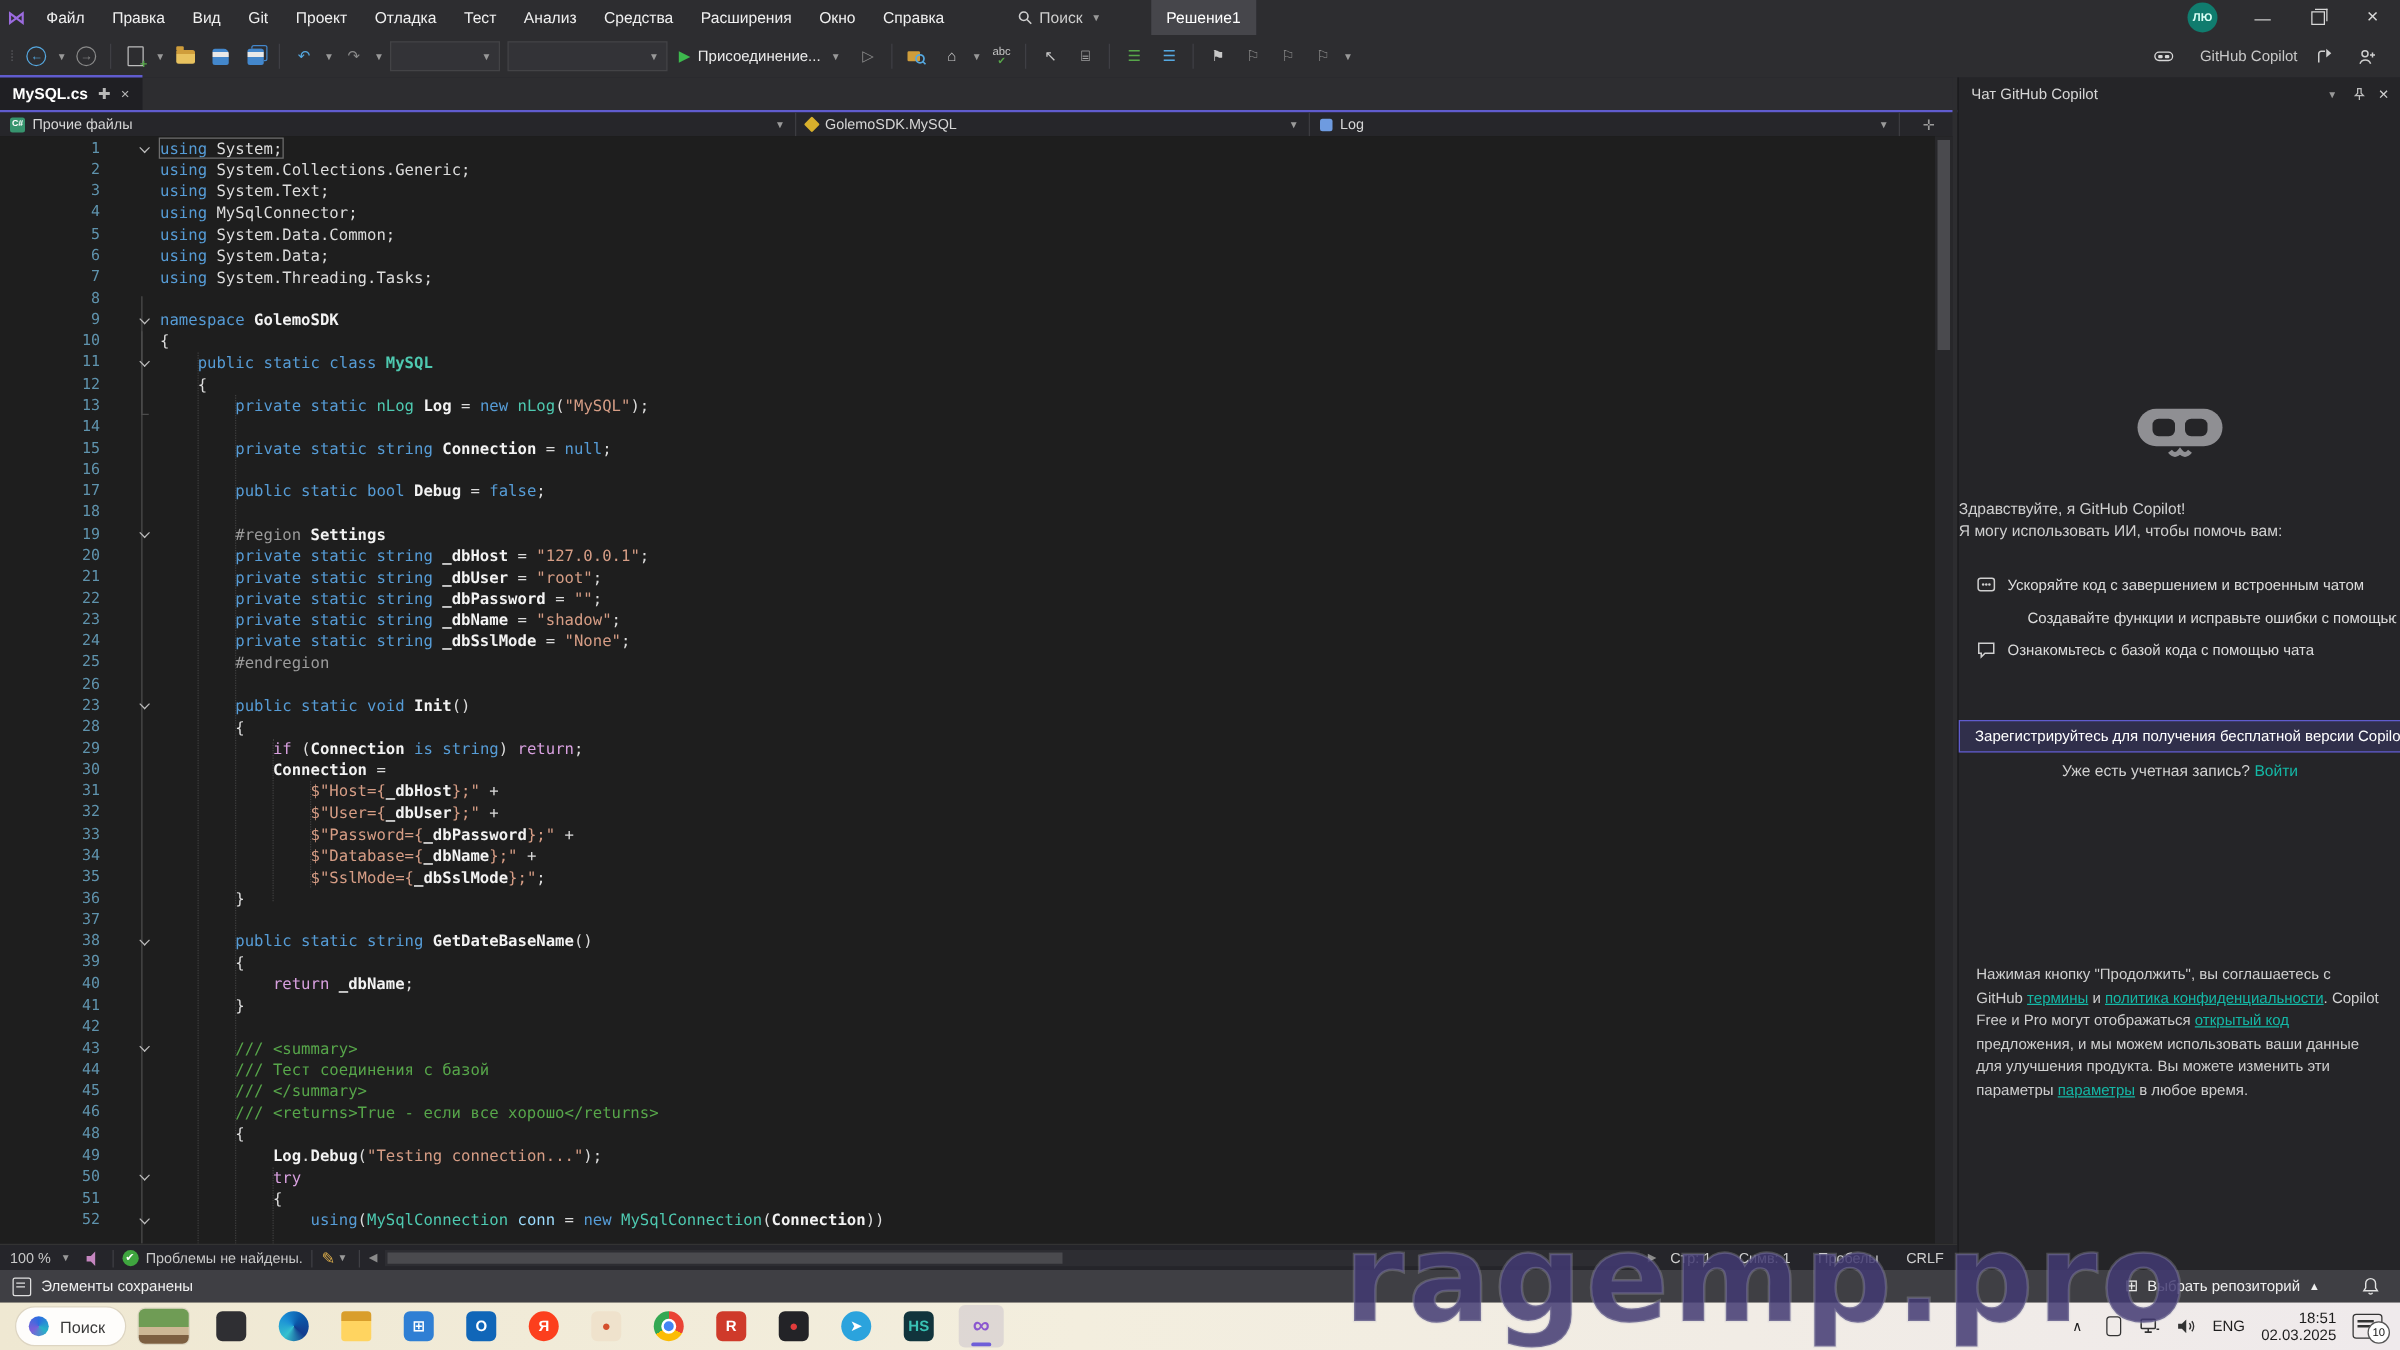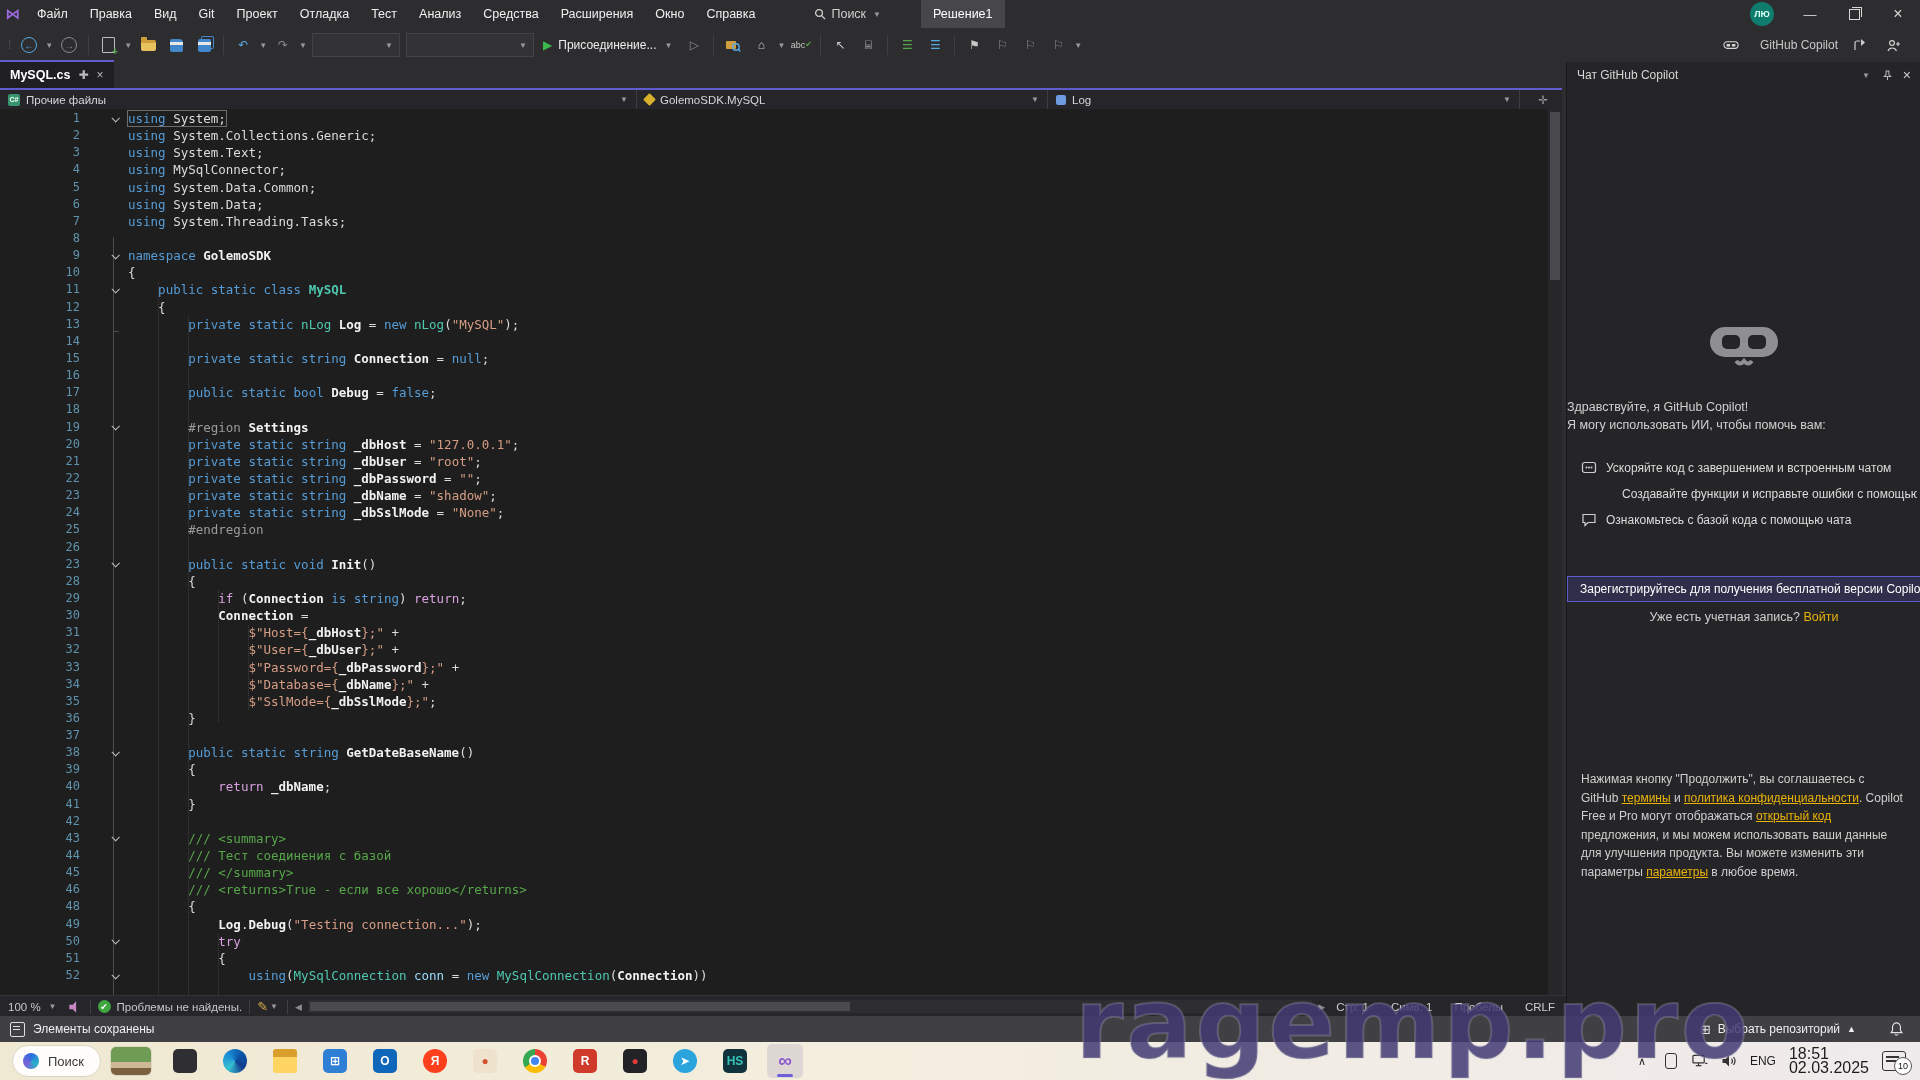--- a/index.html
+++ b/index.html
@@ -91,34 +91,34 @@
   .tb-underline{position:absolute;bottom:1px;left:10px;width:16px;height:3px;border-radius:2px;background:#6f5fd8;}
   .tb-ic{width:24px;height:24px;display:flex;align-items:center;justify-content:center;font-size:12px;font-weight:bold;position:relative;border-radius:5px;}
   .shape-circle{border-radius:50%!important;}
   .icon-edge{background:conic-gradient(from 220deg,#35c1cf,#1b8fd6,#0a57a8,#123c8e,#35c1cf)!important;}
   .icon-chrome{background:conic-gradient(#ea4335 0 33%,#fbbc05 0 66%,#34a853 0)!important;}
   .icon-chrome:after{content:"";position:absolute;inset:6px;background:#4285f4;border:2px solid #fff;border-radius:50%;}
   .icon-folder{background:linear-gradient(180deg,#d99e2b 0 34%,#ffd460 34%)!important;border-radius:3px!important;}
   .icon-vs{font-size:19px;font-weight:bold;}
   #tray{margin-left:auto;display:flex;align-items:center;gap:13px;padding-right:14px;font-size:12px;color:#1d1d1d;}
   .tray-ic{width:16px;height:16px;display:flex;align-items:center;justify-content:center;}
-  #clock{text-align:left;font-size:16px;line-height:14px;}
+  #clock{text-align:right;font-size:12px;line-height:14px;}
   #notif{position:relative;width:22px;height:18px;border:1px solid #333;border-radius:3px;}
   #notif:before{content:"";position:absolute;left:3px;top:4px;width:13px;height:1.5px;background:#333;box-shadow:0 4px 0 #333;}
   #notif-badge{position:absolute;right:-7px;bottom:-5px;width:16px;height:16px;background:#fff;border:1px solid #555;border-radius:50%;font-size:9px;color:#111;display:flex;align-items:center;justify-content:center;}
   
   #copilot{left:1566px;top:62px;width:354px;height:954px;background:#252528;border-left:1px solid #1a1a1c;font-size:12px;color:#cfcfcf;}
   #cp-header{height:26px;display:flex;align-items:center;padding:0 10px;gap:10px;color:#d6d6d6;font-size:12px;}
   #cp-header .sp{flex:1;}
   #cp-logo{position:absolute;left:50%;top:255px;transform:translateX(-50%);}
   .cp-center{position:absolute;left:0;width:100%;text-align:left;color:#d0d0d0;font-size:12.5px;}
   .cp-feature{position:absolute;left:14px;width:336px;display:flex;align-items:center;gap:9px;white-space:nowrap;overflow:hidden;color:#dcdcdc;}
   #cp-signup{position:absolute;left:0;top:514px;width:354px;height:26px;background:rgba(92,86,200,.22);border:1px solid #605cce;display:flex;align-items:center;padding:0 12px;color:#fff;white-space:nowrap;overflow:hidden;box-sizing:border-box;}
   #cp-login{position:absolute;left:0;top:548px;width:100%;text-align:center;}
-  .tlink{color:#eab308;text-decoration:underline;cursor:pointer;}
+  .tlink{color:#14b8a6;text-decoration:underline;cursor:pointer;}
   #terms-text{position:absolute;left:14px;top:708px;width:324px;line-height:18.5px;color:#cfcfcf;}
   
   #watermark{left:1075px;top:967px;font-family:"DejaVu Sans",sans-serif;font-size:98px;font-weight:bold;letter-spacing:3px;
     color:rgba(66,58,114,.85);-webkit-text-stroke:2px rgba(190,190,205,.25);z-index:60;pointer-events:none;}
 </style>
 </head>
 <body>
 
 <div id="screen">
 
@@ -200,21 +200,21 @@
     <div class="tsep"></div>
     <div class="tbtn">
       <svg width="16" height="16" viewBox="0 0 16 16">
           <rect x="1" y="4" width="10" height="8" rx="1" fill="#cf9d3b"></rect>
           <circle cx="11" cy="10" r="3.2" fill="none" stroke="#55a8e0" stroke-width="1.4"></circle>
           <line x1="13.2" y1="12.2" x2="15.4" y2="14.4" stroke="#55a8e0" stroke-width="1.4"></line>
         </svg>
     </div>
     <div class="tbtn">⌂</div>
     <span class="caret">▼</span>
-    <div class="tbtn" style="line-height:8px;">
+    <div class="tbtn" style="flex-direction:column;line-height:8px;">
         <span style="font-size:9px;">abc</span>
         <span class="grn2" style="font-size:8px;">✔</span>
       </div>
     <div class="tsep"></div>
     <div class="tbtn">↖</div>
     <div class="tbtn">⌸</div>
     <div class="tsep"></div>
     <div class="tbtn grn2">☰</div>
     <div class="tbtn blue">☰</div>
     <div class="tsep"></div>

